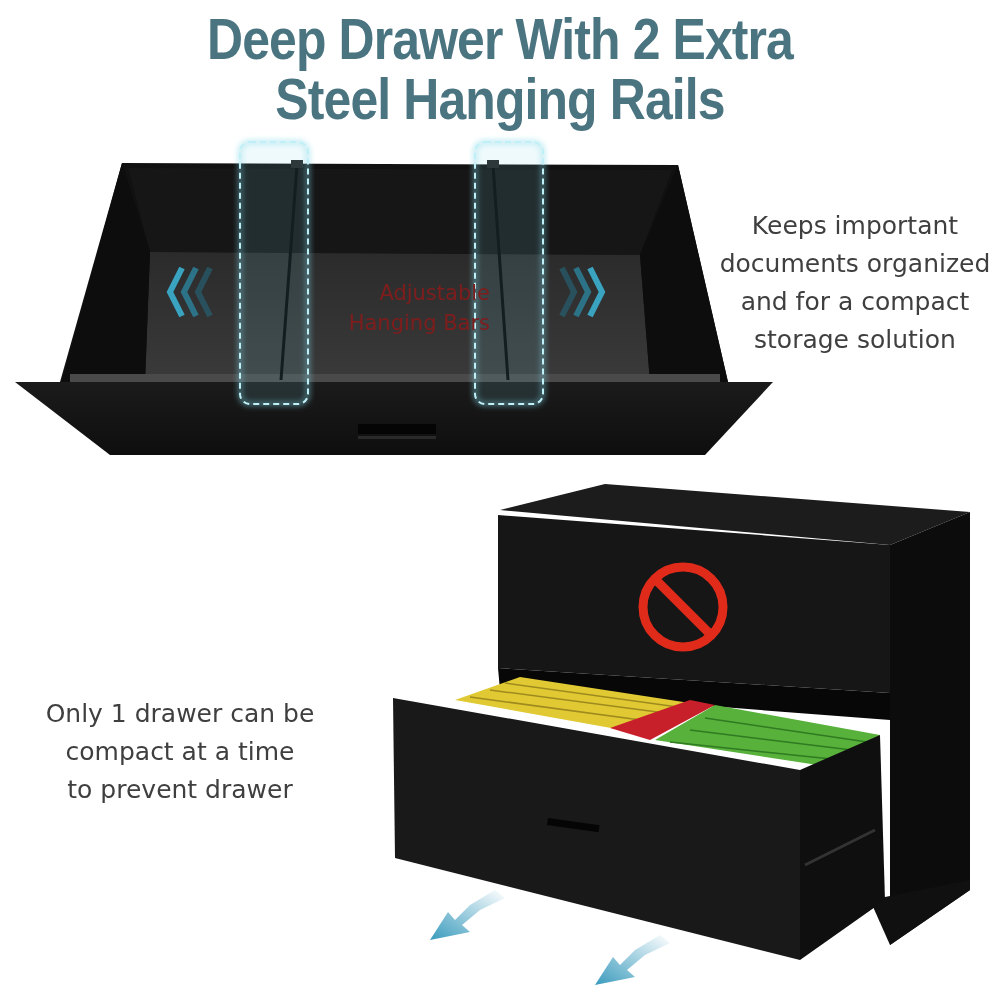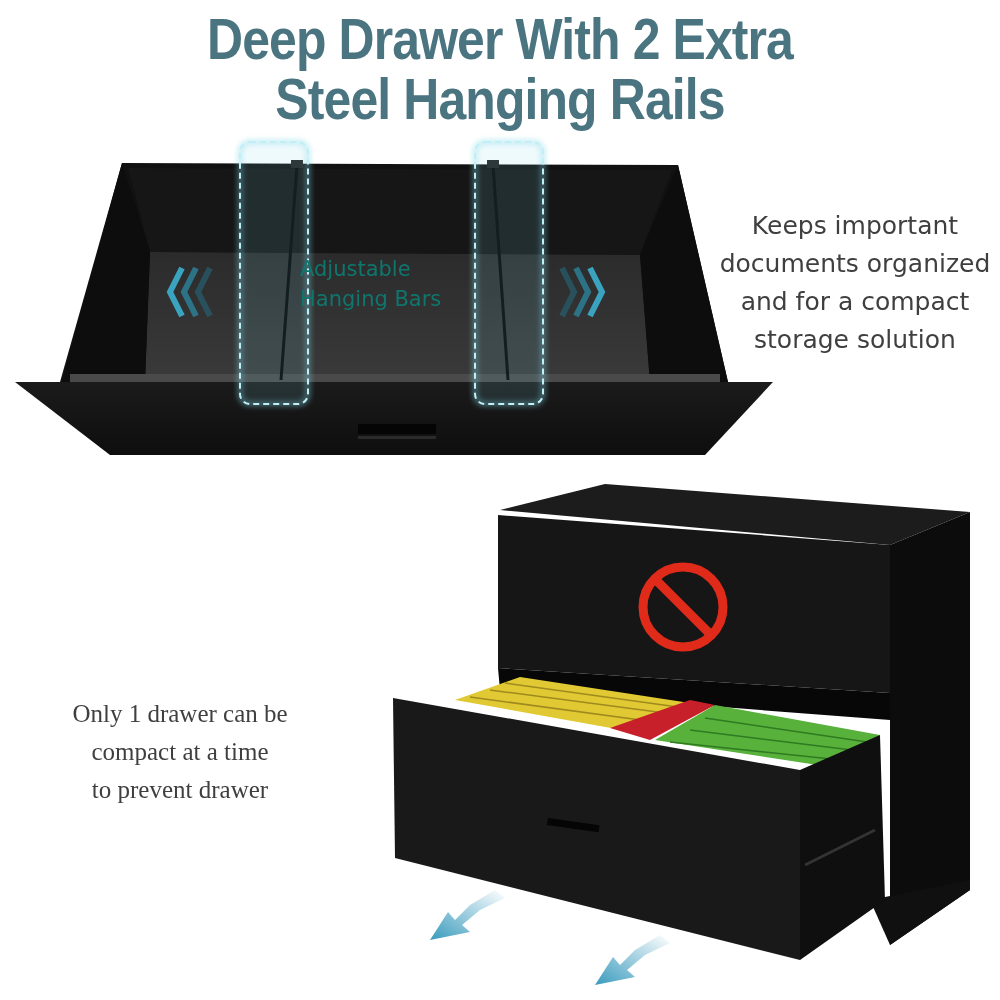--- a/index.html
+++ b/index.html
@@ -1,21 +1,21 @@
 <!DOCTYPE html>
 <html><head>
 <meta charset="utf-8">
 <style>
   html, body { margin:0; padding:0; }
   body { width:1000px; height:1000px; background:#ffffff; position:relative; overflow:hidden; font-family:"Liberation Sans", sans-serif; }
   .title { position:absolute; left:0; width:1000px; text-align:center; font-family:"Liberation Sans", sans-serif; font-weight:bold; font-size:58px; line-height:62px; letter-spacing:-1px; transform:scaleX(0.86); transform-origin:center; }
   .title.l1 { top:8px; }
   .title.l2 { top:68px; }
   .caption { position:absolute; color:#3f3f3f; font-family:"DejaVu Sans", sans-serif; font-size:25px; line-height:38px; text-align:center; font-weight:normal; }
-  .drawer-label { position:absolute; color:#0f766e; font-family:"DejaVu Sans", sans-serif; font-size:21px; line-height:30px; text-align:left; }
+  .drawer-label { position:absolute; color:#7f1d1d; font-family:"DejaVu Sans", sans-serif; font-size:21px; line-height:30px; text-align:right;margin-top:24px; }
   svg { position:absolute; left:0; top:0; }
 </style>
 </head>
 <body>
 
 <div class="title l1" style="color:#4a7480;">Deep Drawer With 2 Extra</div>
 <div class="title l2" style="color:#4a7480;">Steel Hanging Rails</div>
 
 <svg width="1000" height="1000">
   <defs>
@@ -125,17 +125,17 @@
   <div>Hanging Bars</div>
 </div>
 
 <div class="caption" style="left:705px; top:207px; width:300px;">
   <div>Keeps important</div>
   <div>documents organized</div>
   <div>and for a compact</div>
   <div>storage solution</div>
 </div>
 
-<div class="caption" style="left:25px; top:695px; width:310px;font-family:Liberation Serif, serif;">
+<div class="caption" style="left:25px; top:695px; width:310px;">
   <div>Only 1 drawer can be</div>
   <div>compact at a time</div>
   <div>to prevent drawer</div>
 </div>
 
 </body></html>

